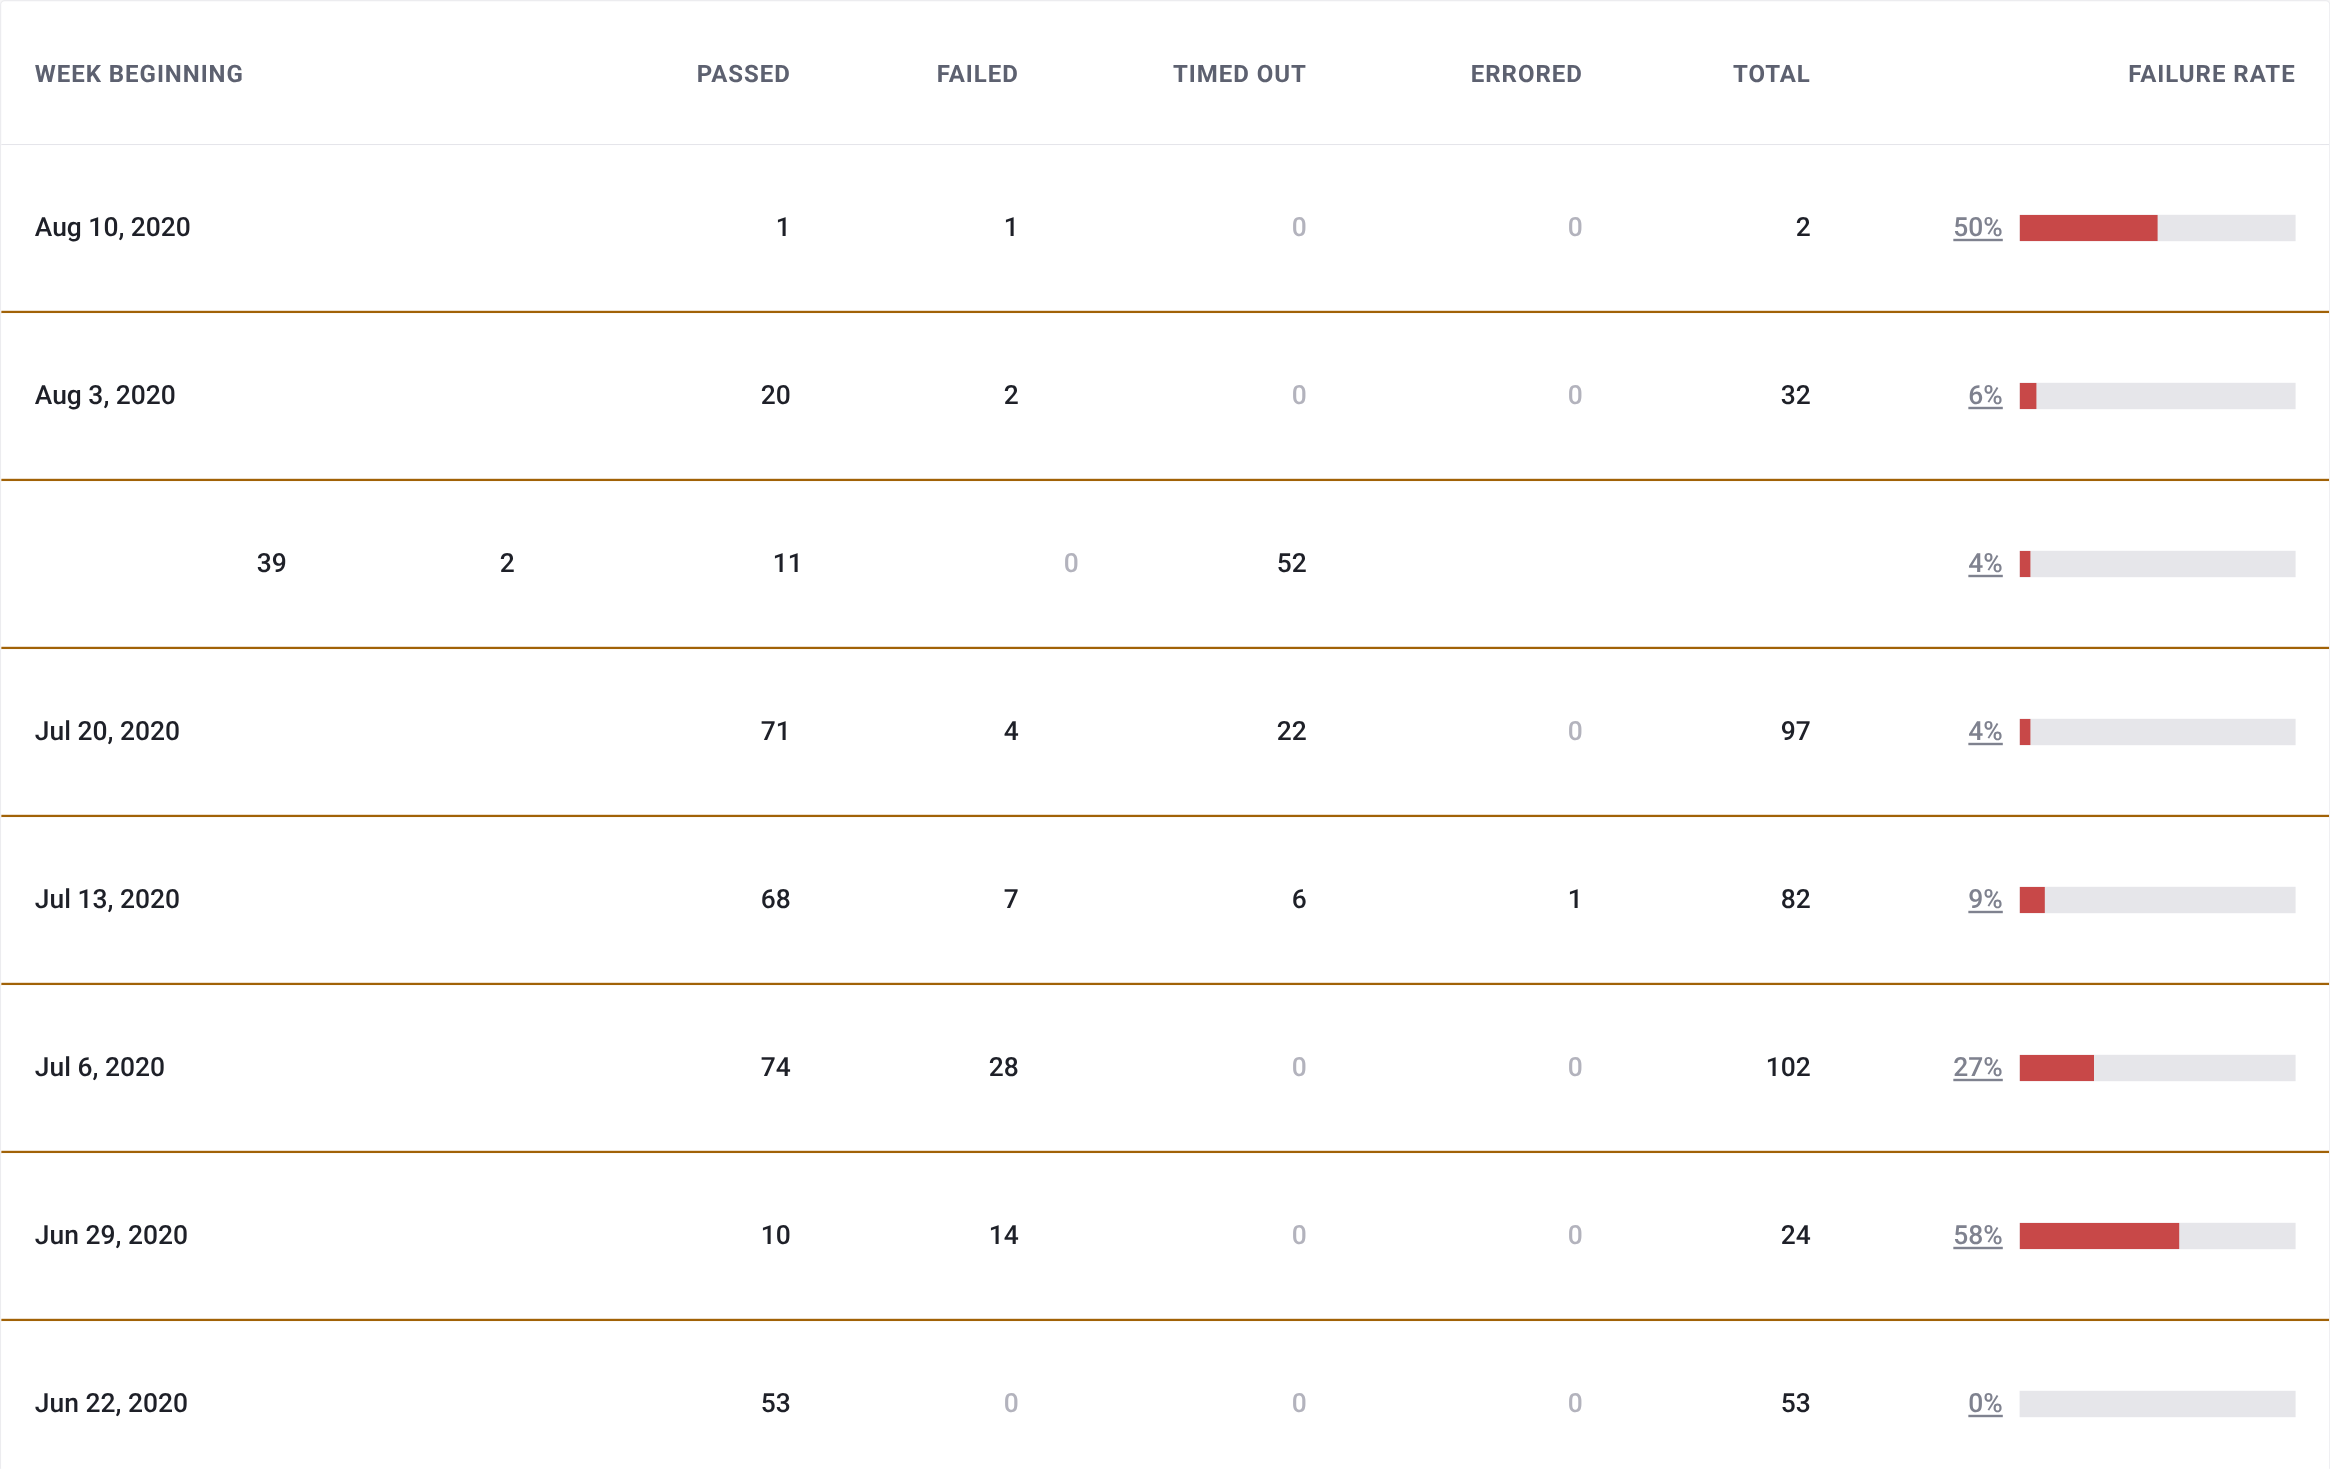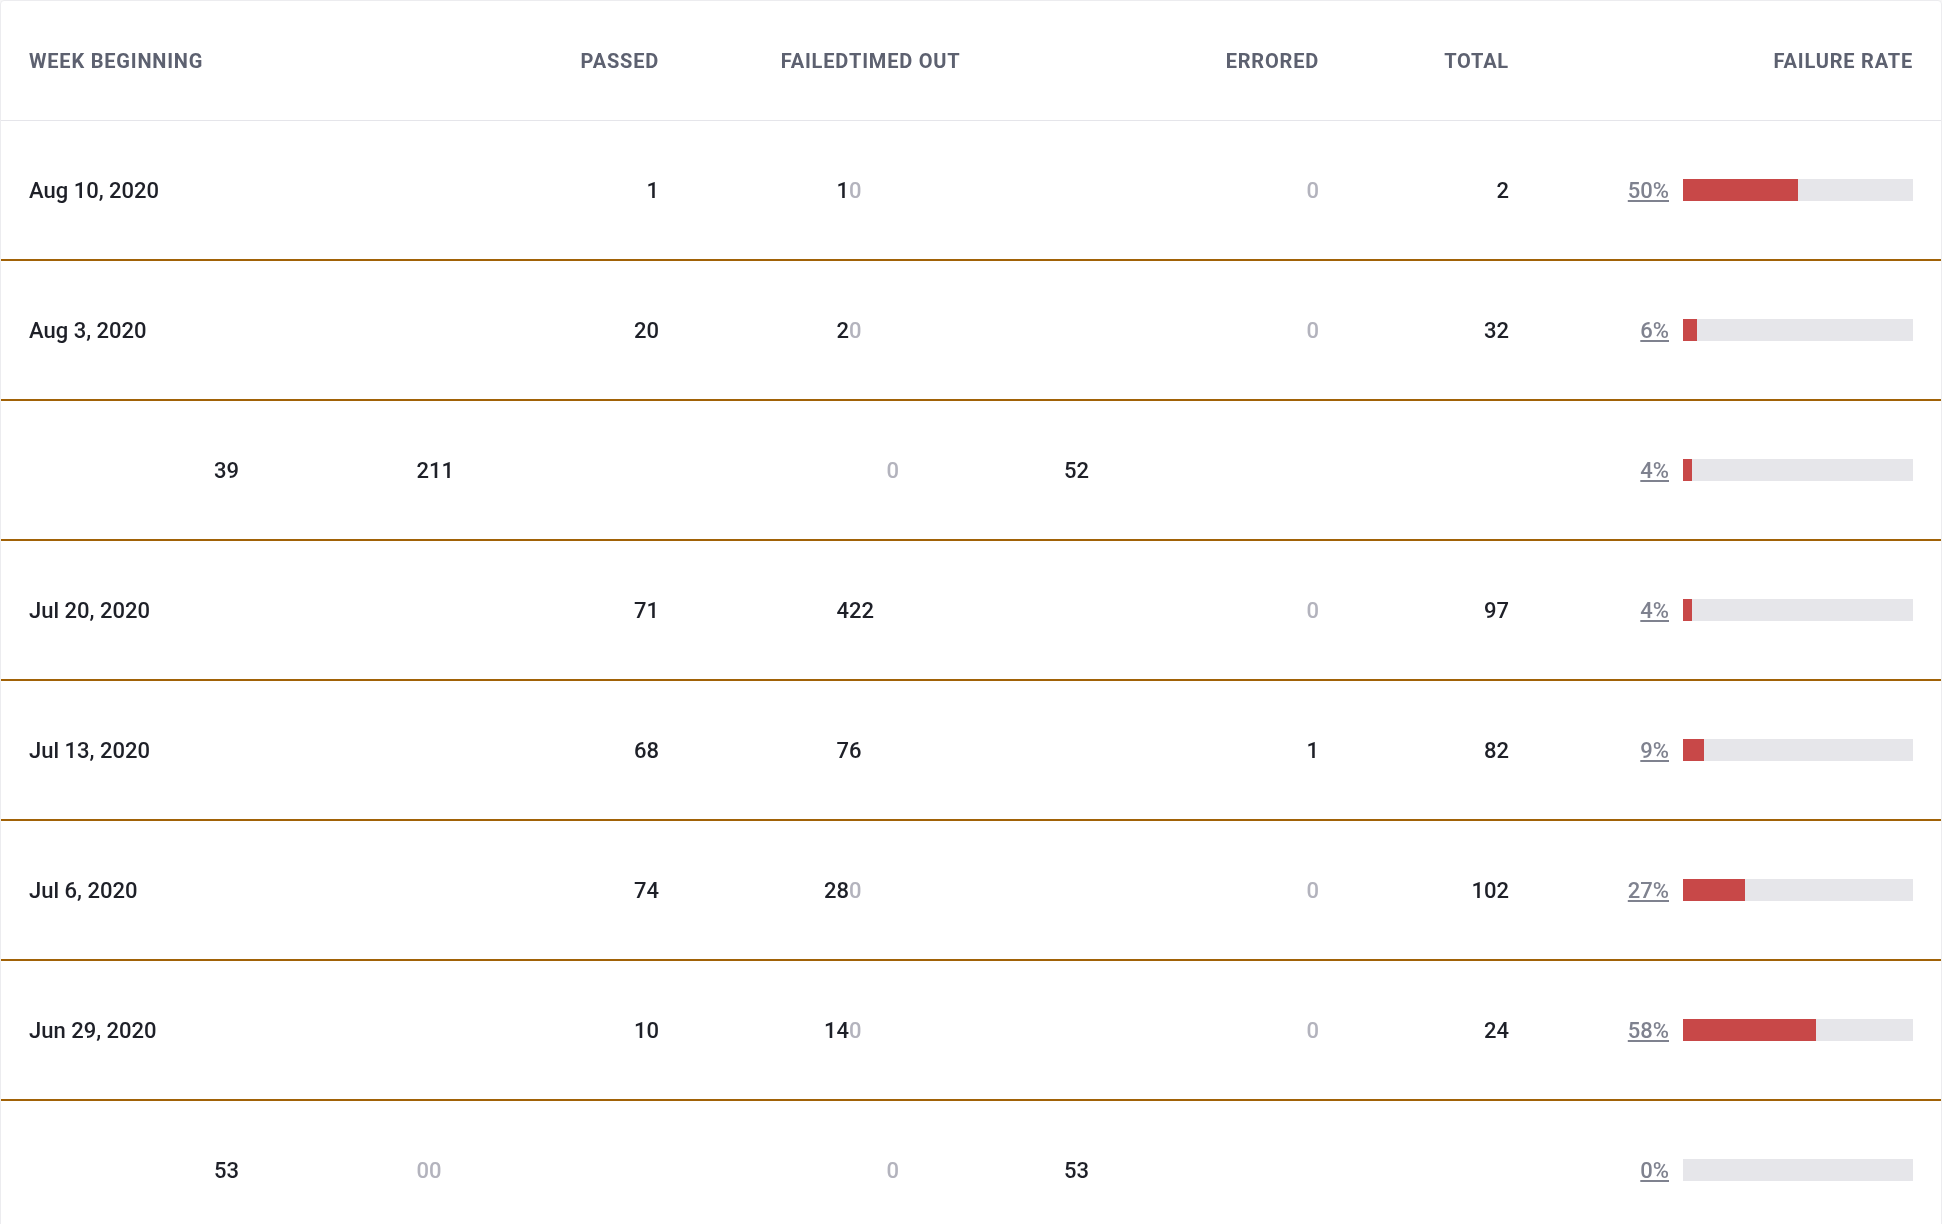--- a/index.html
+++ b/index.html
@@ -42,21 +42,21 @@
     text-transform: uppercase;
   }
   .td {
     font-size: 22px;
     font-weight: 500;
     color: #1e2028;
   }
   .col-week  { flex: 0 0 420px; text-align: left; }
   .col-pass  { flex: 0 0 210px; text-align: right; }
   .col-fail  { flex: 0 0 190px; text-align: right; }
-  .col-timed { flex: 0 0 240px; text-align: left; }
+  .col-timed { flex: 0 0 240px; text-align: right; }
   .col-err   { flex: 0 0 230px; text-align: right; }
   .col-total { flex: 0 0 190px; text-align: right; }
   .col-rate  { flex: 1 1 auto; }
   .muted { color: #b3b3bd; }
   .rate-wrap {
     display: flex;
     align-items: center;
     justify-content: flex-end;
     gap: 14px;
   }
@@ -203,20 +203,21 @@
           <div class="td col-rate">
             <div class="rate-wrap">
               <span class="rate-label">58%</span>
               <div class="rate-bar">
                 <div class="rate-fill" style="width: 58%;"></div>
               </div>
             </div>
           </div>
         </div>
         <div class="tr">
+          <div class="td col-week">Jun 22, 2020</div>
           <div class="td col-pass">53</div>
           <div class="td col-fail muted">0</div>
           <div class="td col-timed muted">0</div>
           <div class="td col-err muted">0</div>
           <div class="td col-total">53</div>
           <div class="td col-rate">
             <div class="rate-wrap">
               <span class="rate-label">0%</span>
               <div class="rate-bar">
                 <div class="rate-fill" style="width: 0%;"></div>

